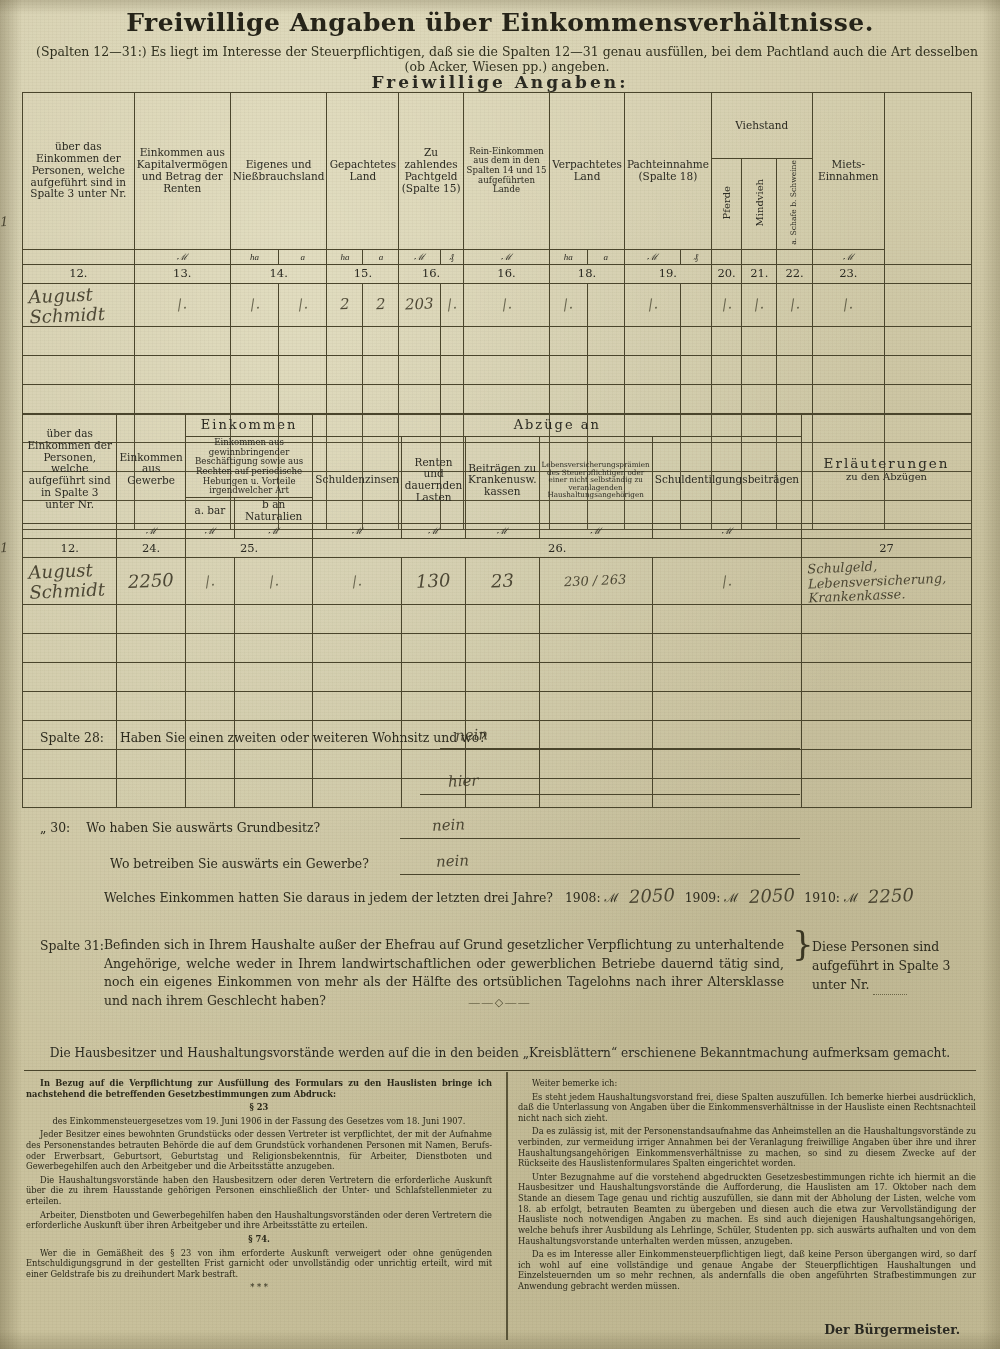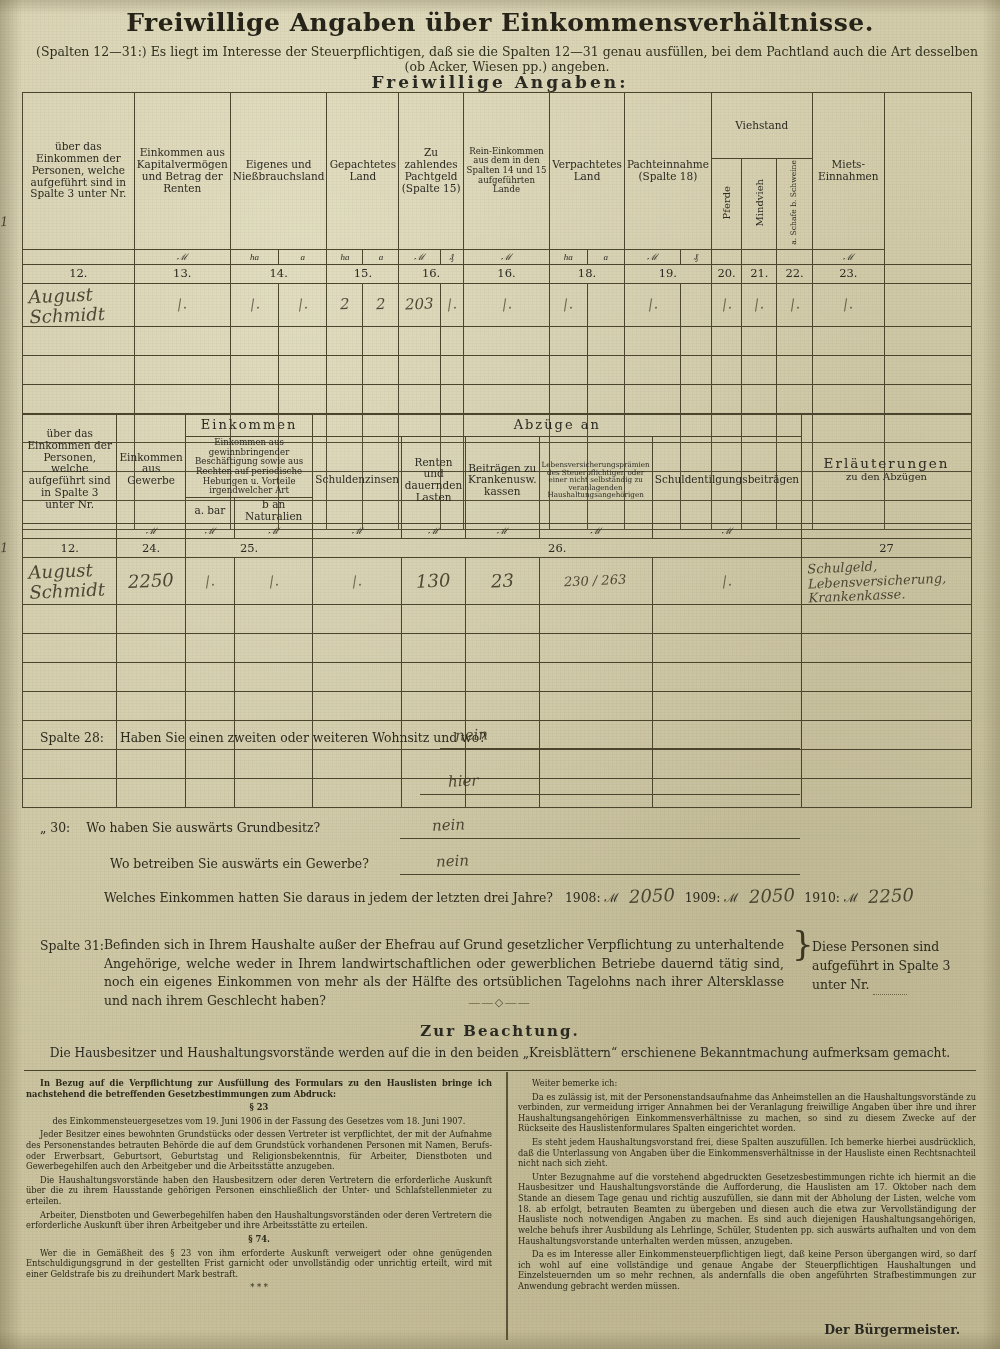--- a/index.html
+++ b/index.html
@@ -606,40 +606,39 @@
     <span>Befinden sich in Ihrem Haushalte außer der Ehefrau auf Grund gesetzlicher Verpflichtung zu unterhaltende Angehörige, welche weder in Ihrem landwirtschaftlichen oder gewerblichen Betriebe dauernd tätig sind, noch ein eigenes Einkommen von mehr als der Hälfte des ortsüblichen Tagelohns nach ihrer Altersklasse und nach ihrem Geschlecht haben?</span>
   </div>
   <div class="brace" style="left:792px;top:930px;">}</div>
   <div class="q" style="left:812px;top:938px;width:170px;line-height:1.5;">
     <span>Diese Personen sind aufgeführt in Spalte 3 unter Nr.</span>
     <span class="dots" style="width:34px">&nbsp;</span>
   </div>
 
   <div class="orn" style="top:996px;">——◇——</div>
 
-  <div class="beacht" style="top:1022px;">Zur Beachtung.</div>
   <div class="beacht-sub" style="top:1046px;">Die Hausbesitzer und Haushaltungsvorstände werden auf die in den beiden „Kreisblättern“ erschienene Bekanntmachung aufmerksam gemacht.</div>
 
   <div class="rule" style="left:24px;top:1070px;width:952px;"></div>
   <div class="vdiv" style="left:506px;top:1072px;height:268px;"></div>
 
   <div class="col" style="left:26px;top:1078px;width:466px;">
     <p class="b c-center" style="text-indent:14px;text-align:justify">In Bezug auf die Verpflichtung zur Ausfüllung des Formulars zu den Hauslisten bringe ich nachstehend die betreffenden Gesetzbestimmungen zum Abdruck:</p>
     <p class="c-center b">§ 23</p>
     <p class="c-center">des Einkommensteuergesetzes vom 19. Juni 1906 in der Fassung des Gesetzes vom 18. Juni 1907.</p>
     <p style="text-indent:14px">Jeder Besitzer eines bewohnten Grundstücks oder dessen Vertreter ist verpflichtet, der mit der Aufnahme des Personenstandes betrauten Behörde die auf dem Grundstück vorhandenen Personen mit Namen, Berufs- oder Erwerbsart, Geburtsort, Geburtstag und Religionsbekenntnis, für Arbeiter, Dienstboten und Gewerbegehilfen auch den Arbeitgeber und die Arbeitsstätte anzugeben.</p>
     <p style="text-indent:14px">Die Haushaltungsvorstände haben den Hausbesitzern oder deren Vertretern die erforderliche Auskunft über die zu ihrem Hausstande gehörigen Personen einschließlich der Unter- und Schlafstellenmieter zu erteilen.</p>
     <p style="text-indent:14px">Arbeiter, Dienstboten und Gewerbegehilfen haben den Haushaltungsvorständen oder deren Vertretern die erforderliche Auskunft über ihren Arbeitgeber und ihre Arbeitsstätte zu erteilen.</p>
     <p class="c-center b">§ 74.</p>
     <p style="text-indent:14px">Wer die in Gemäßheit des § 23 von ihm erforderte Auskunft verweigert oder ohne genügenden Entschuldigungsgrund in der gestellten Frist garnicht oder unvollständig oder unrichtig erteilt, wird mit einer Geldstrafe bis zu dreihundert Mark bestraft.</p>
     <p class="c-center">*        *        *</p>
   </div>
 
   <div class="col" style="left:518px;top:1078px;width:458px;">
     <p style="text-indent:14px">Weiter bemerke ich:</p>
+    <p style="text-indent:14px">Es steht jedem Haushaltungsvorstand frei, diese Spalten auszufüllen. Ich bemerke hierbei ausdrücklich, daß die Unterlassung von Angaben über die Einkommensverhältnisse in der Hausliste einen Rechtsnachteil nicht nach sich zieht.</p>
     <p style="text-indent:14px">Da es zulässig ist, mit der Personenstandsaufnahme das Anheimstellen an die Haushaltungsvorstände zu verbinden, zur vermeidung irriger Annahmen bei der Veranlagung freiwillige Angaben über ihre und ihrer Haushaltungsangehörigen Einkommensverhältnisse zu machen, so sind zu diesem Zwecke auf der Rückseite des Hauslistenformulares Spalten eingerichtet worden.</p>
-    <p style="text-indent:14px">Es steht jedem Haushaltungsvorstand frei, diese Spalten auszufüllen. Ich bemerke hierbei ausdrücklich, daß die Unterlassung von Angaben über die Einkommensverhältnisse in der Hausliste einen Rechtsnachteil nicht nach sich zieht.</p>
     <p style="text-indent:14px">Unter Bezugnahme auf die vorstehend abgedruckten Gesetzesbestimmungen richte ich hiermit an die Hausbesitzer und Haushaltungsvorstände die Aufforderung, die Hauslisten am 17. Oktober nach dem Stande an diesem Tage genau und richtig auszufüllen, sie dann mit der Abholung der Listen, welche vom 18. ab erfolgt, betrauten Beamten zu übergeben und diesen auch die etwa zur Vervollständigung der Hausliste noch notwendigen Angaben zu machen. Es sind auch diejenigen Haushaltungsangehörigen, welche behufs ihrer Ausbildung als Lehrlinge, Schüler, Studenten pp. sich auswärts aufhalten und von dem Haushaltungsvorstande unterhalten werden müssen, anzugeben.</p>
     <p style="text-indent:14px">Da es im Interesse aller Einkommensteuerpflichtigen liegt, daß keine Person übergangen wird, so darf ich wohl auf eine vollständige und genaue Angabe der Steuerpflichtigen Haushaltungen und Einzelsteuernden um so mehr rechnen, als andernfalls die oben angeführten Strafbestimmungen zur Anwendung gebracht werden müssen.</p>
   </div>
 
   <div class="sig" style="top:1322px;">Der Bürgermeister.</div>
 </div>
 
 </body></html>

